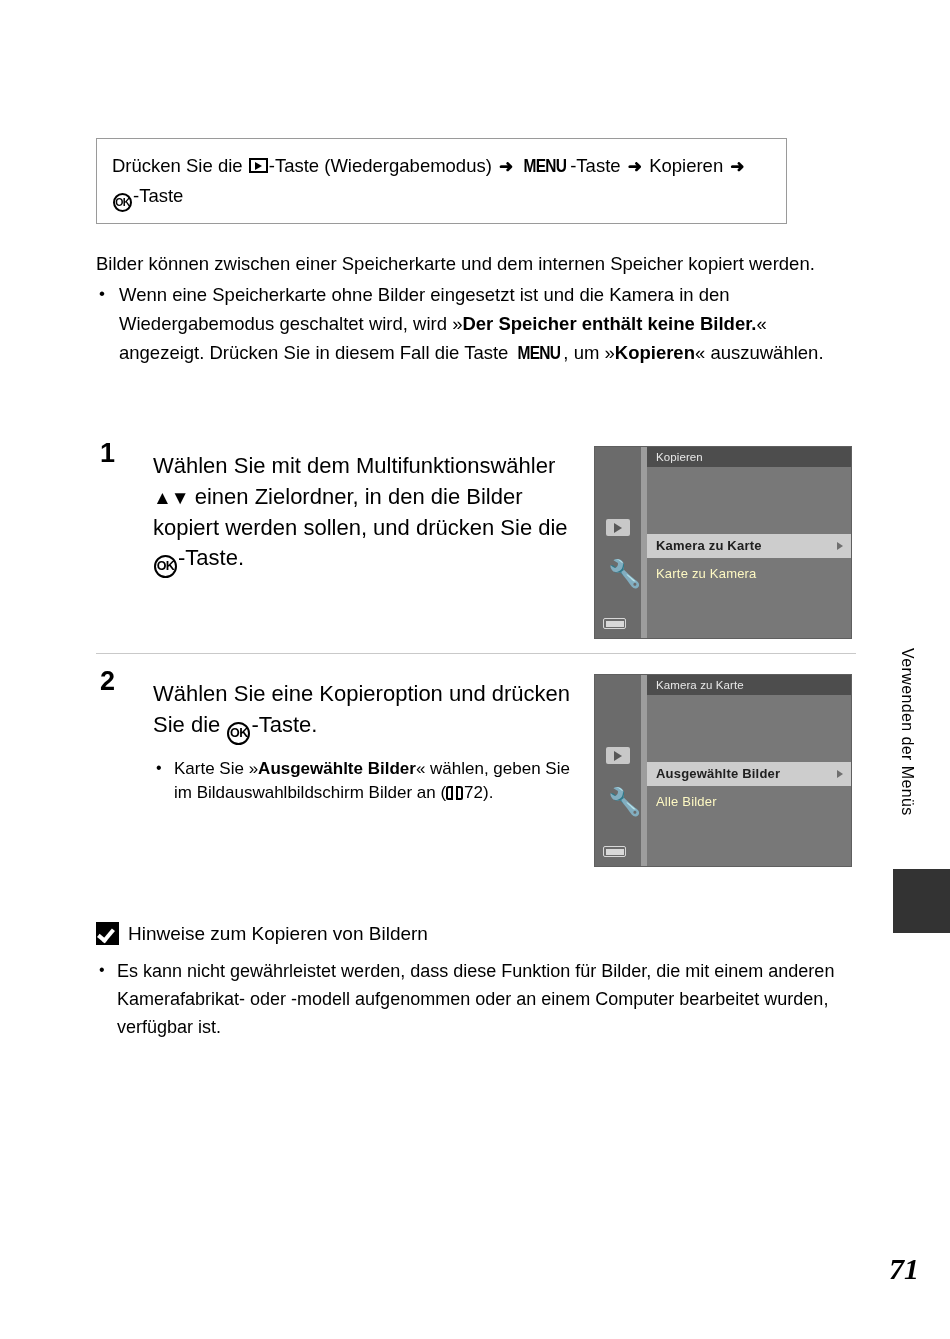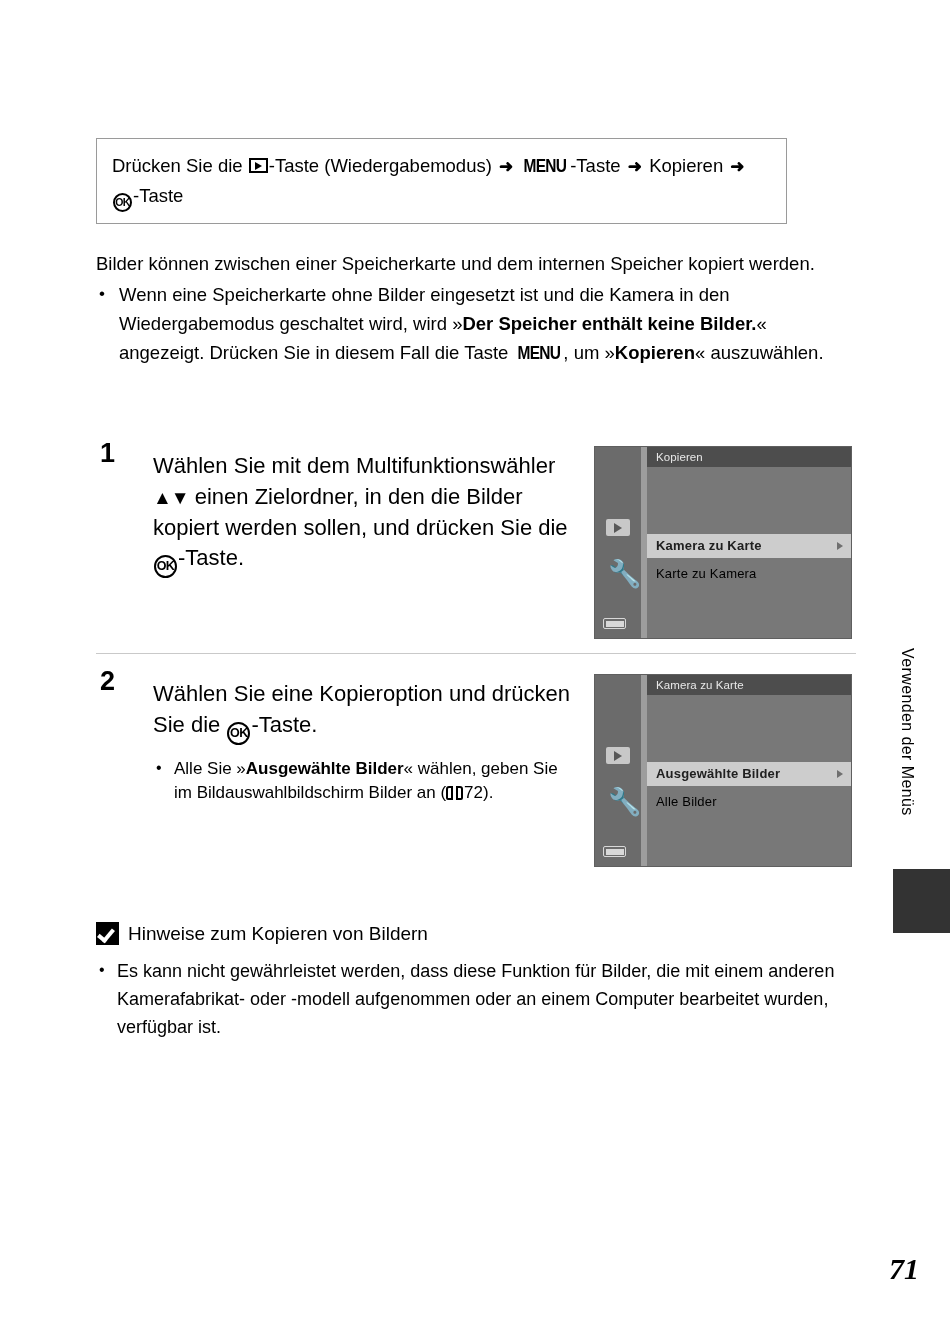--- a/index.html
+++ b/index.html
@@ -277,21 +277,21 @@
   }
   .lcd-row {
     position: absolute;
     left: 0;
     width: 100%;
     height: 24px;
     font-size: 13px;
     line-height: 24px;
     padding-left: 9px;
     box-sizing: border-box;
-    color: #000000;
+    color: #fef9c3;
     letter-spacing: 0.2px;
   }
   .lcd-row.selected {
     background: #cdcdcd;
     color: #202020;
     font-weight: bold;
   }
   .lcd-row .row-arrow {
     position: absolute;
     right: 8px;
@@ -472,21 +472,21 @@
     </div>
   </div>
 
   <div class="divider"></div>
 
   <div class="step" id="step2">
     <div class="step-num">2</div>
     <div class="step-body">
       <span>Wählen Sie eine Kopieroption und drücken Sie die </span><span class="ico-ok big">OK</span><span>-Taste.</span>
       <div class="sub-bullet">
-        <span>Alle Sie »</span><b>Ausgewählte Bilder</b><span>« wählen, geben Sie im Bildauswahlbildschirm Bilder an (</span><span class="ico-book"></span><span>72</span><span>).</span>
+        <span>Karte Sie »</span><b>Ausgewählte Bilder</b><span>« wählen, geben Sie im Bildauswahlbildschirm Bilder an (</span><span class="ico-book"></span><span>72</span><span>).</span>
       </div>
     </div>
   </div>
 
   <div class="lcd" id="lcd2">
     <div class="lcd-side">
       <div class="side-play"></div>
       <div class="side-wrench">🔧</div>
       <div class="side-batt"></div>
     </div>

